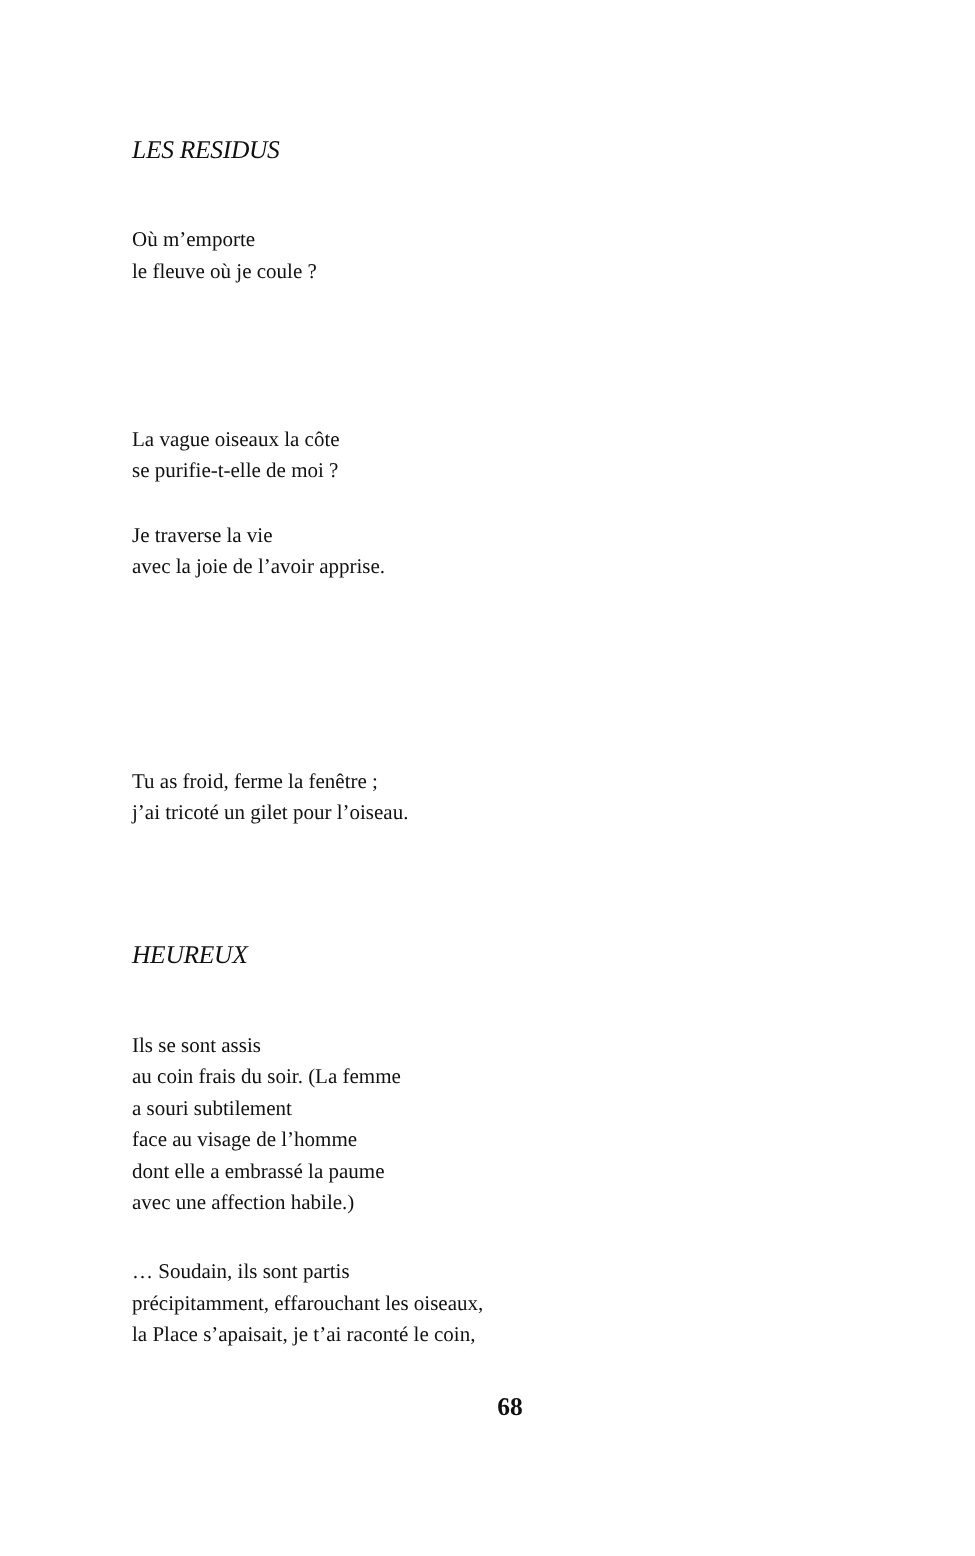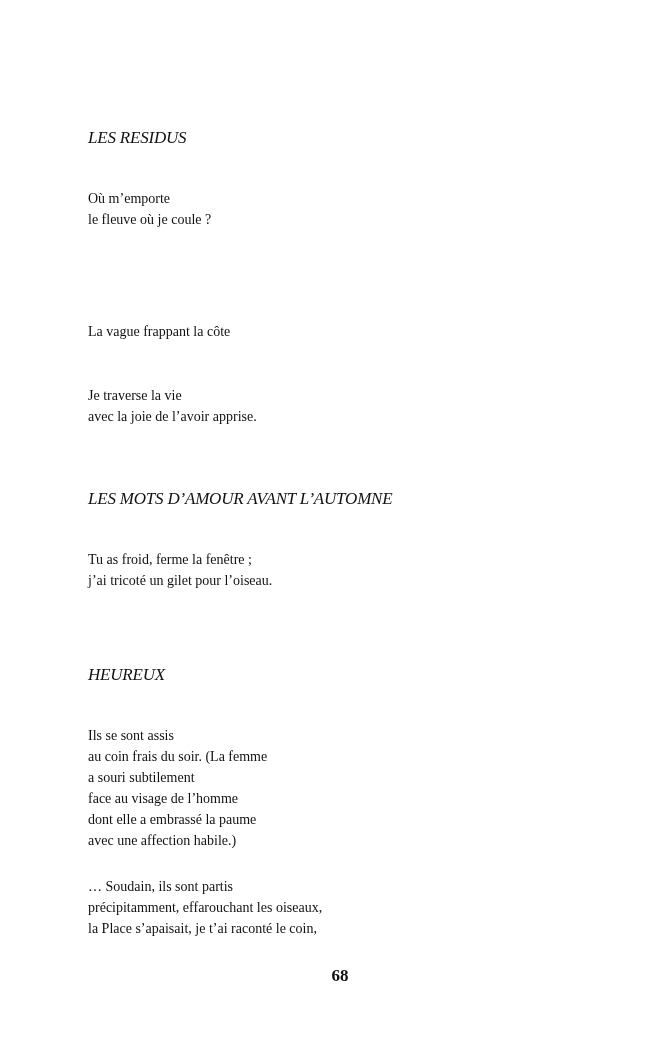--- a/index.html
+++ b/index.html
@@ -13,21 +13,20 @@
       position: relative;
       overflow: hidden;
       font-family: "Liberation Serif", "DejaVu Serif", serif;
       color: #111111;
     }
     .page {
       position: absolute;
       left: 0; top: 0;
       width: 650px;
       height: 729px;
-      margin-top: 38px;
     }
     .title {
       position: absolute;
       left: 88px;
       font-style: italic;
       font-size: 17px;
       line-height: 20px;
       white-space: nowrap;
       letter-spacing: -0.2px;
     }
@@ -62,29 +61,29 @@
 
   <div class="title" style="top:90px;">LES RESIDUS</div>
 
   <div class="stanza" style="top:150px;">
     <span class="line">Où m’emporte</span>
     <span class="line">le fleuve où je coule ?</span>
   </div>
 
 
   <div class="stanza" style="top:283px;">
-    <span class="line">La vague frappant la côte</span>
+    <span class="line">La vague oiseaux la côte</span>
+    <span class="line">se purifie-t-elle de moi ?</span>
   </div>
 
   <div class="stanza" style="top:347px;">
     <span class="line">Je traverse la vie</span>
     <span class="line">avec la joie de l’avoir apprise.</span>
   </div>
 
-  <div class="title" style="top:451px;">LES MOTS D’AMOUR AVANT L’AUTOMNE</div>
 
   <div class="stanza" style="top:511px;">
     <span class="line">Tu as froid, ferme la fenêtre ;</span>
     <span class="line">j’ai tricoté un gilet pour l’oiseau.</span>
   </div>
 
   <div class="title" style="top:627px;font-family:Liberation Serif, serif;">HEUREUX</div>
 
   <div class="stanza" style="top:687px;">
     <span class="line">Ils se sont assis</span>

